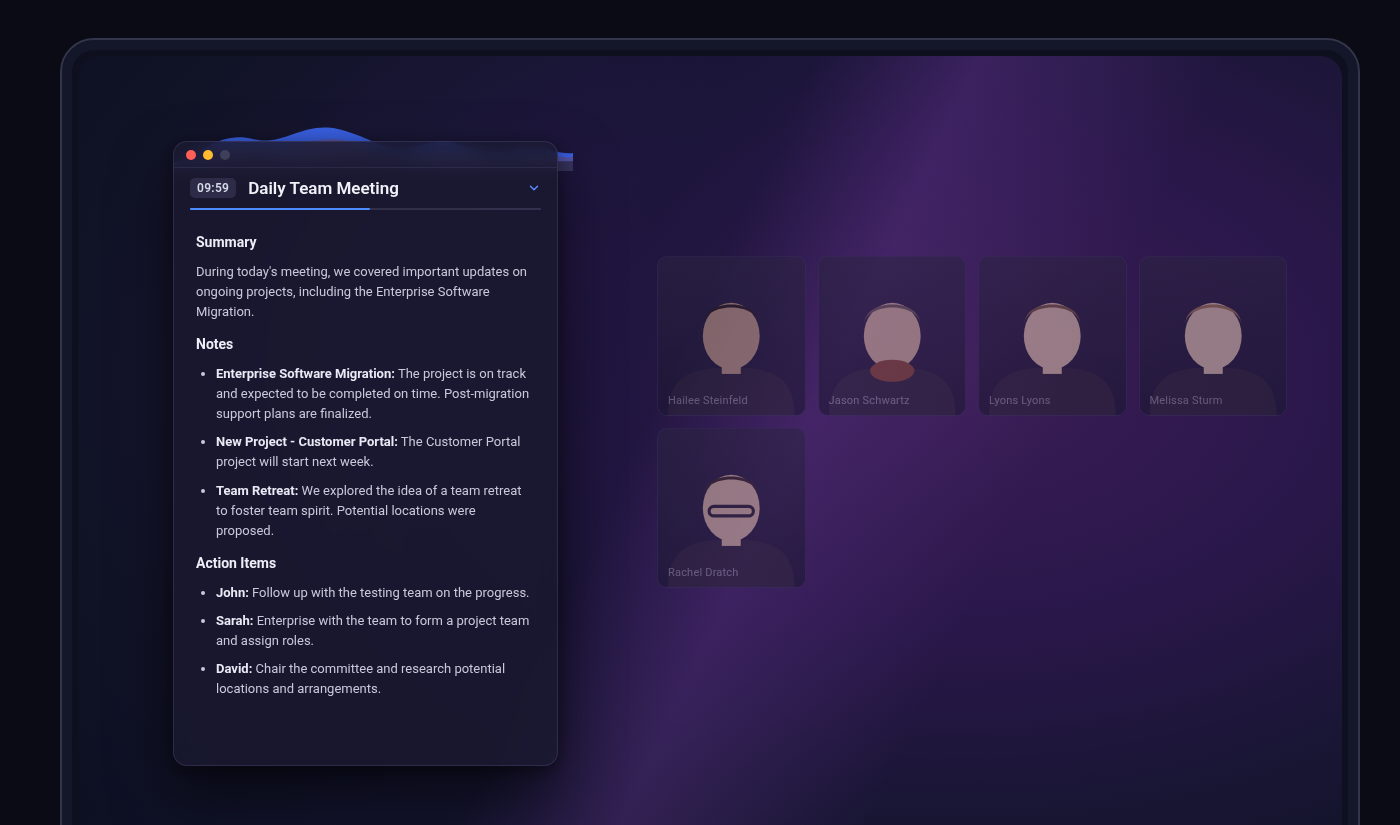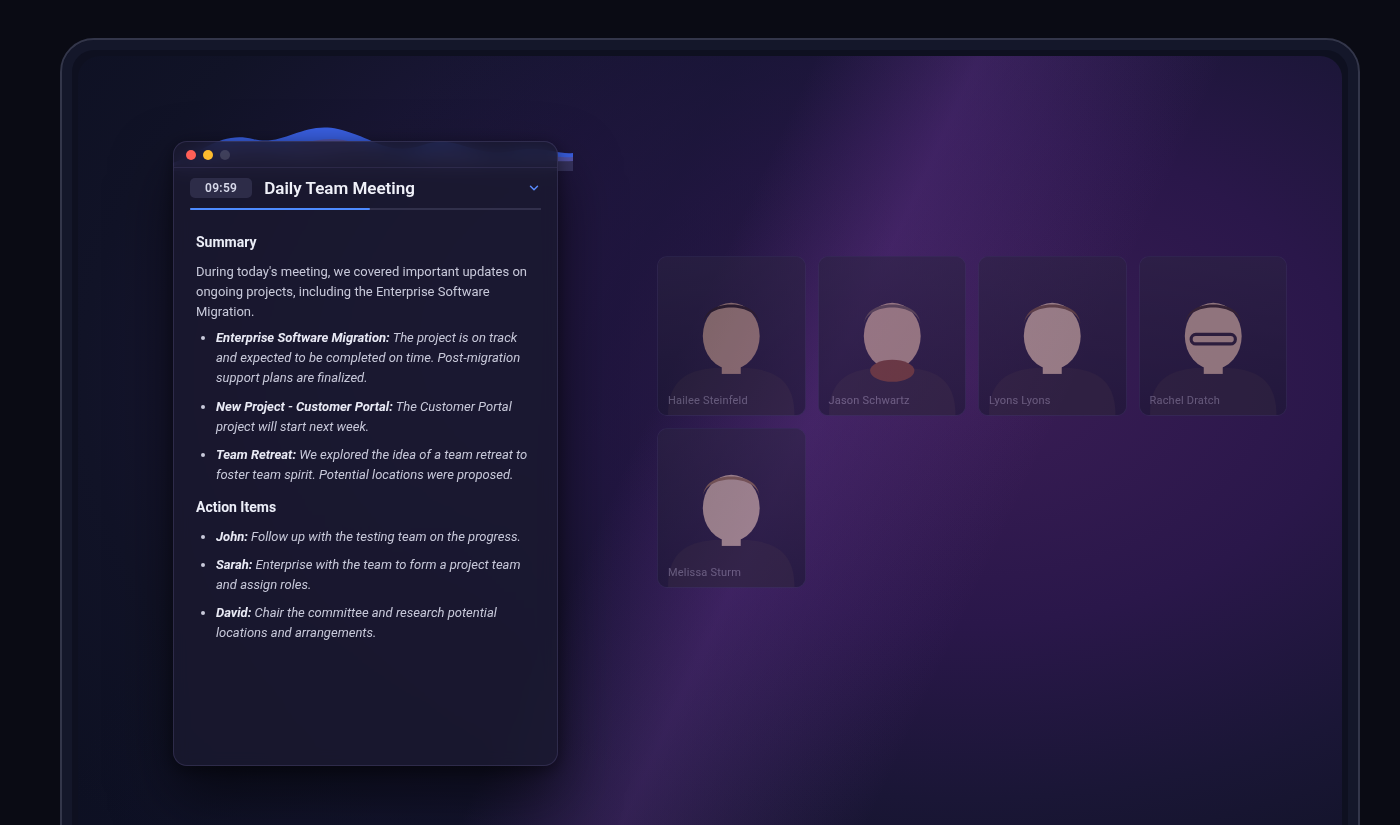--- a/index.html
+++ b/index.html
@@ -115,21 +115,21 @@
     align-items: center;
     padding: 10px 16px 0 16px;
     gap: 12px;
   }
   .time-pill {
     font-size: 12px;
     font-weight: 600;
     color: #d7d9ea;
     background: rgba(60,58,90,0.6);
     border-radius: 5px;
-    padding: 3px 15px;
+    padding: 3px 7px;
     letter-spacing: 0.3px;
   }
   .meeting-title {
     font-size: 17px;
     font-weight: 600;
     color: #f0f1f9;
     flex: 1;
   }
   .chev {
     color: #5a8bff;
@@ -167,21 +167,20 @@
     margin-bottom: 8px;
   }
   .sec-head:first-child { margin-top: 4px; }
   .summary-text { margin-bottom: 6px; }
   ul.notes-list {
     list-style: disc;
     padding-left: 20px;
   }
   ul.notes-list li {
     margin-bottom: 8px;
-    font-style: italic;
   }
   ul.notes-list li b {
     color: #e9eaf5;
     font-weight: 700;
   }
 </style>
 </head>
 <body>
 
 <div class="laptop-frame">
@@ -247,59 +246,59 @@
 
       <ellipse cx="50" cy="50" rx="18" ry="21" fill="#e6c8ae"></ellipse>
 
       <path d="M32,44 C32,28 68,28 68,44 C68,36 62,30 50,30 C38,30 32,36 32,44 Z" fill="#7b5a3f"></path>
 
     </svg>
     <span class="call-name">Lyons Lyons</span>
         </div>
         <div class="call-tile">
     <svg viewBox="0 0 100 100" preserveAspectRatio="xMidYMid slice">
+      <rect width="100" height="100" fill="url(#g5)"></rect>
+      <defs>
+        <linearGradient id="g5" x1="0" y1="0" x2="0" y2="1">
+          <stop offset="0" stop-color="#2c2442"></stop>
+          <stop offset="1" stop-color="#1a1730"></stop>
+        </linearGradient>
+      </defs>
+
+      <path d="M10,100 C10,72 30,70 50,70 C70,70 90,72 90,100 Z" fill="#2b2536"></path>
+
+      <rect x="44" y="62" width="12" height="12" fill="#e8cbb3"></rect>
+
+      <ellipse cx="50" cy="50" rx="18" ry="21" fill="#e8cbb3"></ellipse>
+
+      <path d="M32,44 C32,28 68,28 68,44 C68,36 62,30 50,30 C38,30 32,36 32,44 Z" fill="#a37b55"></path>
+
+    </svg>
+    <span class="call-name">Melissa Sturm</span>
+        </div>
+        <div class="call-tile">
+    <svg viewBox="0 0 100 100" preserveAspectRatio="xMidYMid slice">
       <rect width="100" height="100" fill="url(#g4)"></rect>
       <defs>
         <linearGradient id="g4" x1="0" y1="0" x2="0" y2="1">
           <stop offset="0" stop-color="#2c2442"></stop>
           <stop offset="1" stop-color="#1a1730"></stop>
         </linearGradient>
       </defs>
 
       <path d="M10,100 C10,72 30,70 50,70 C70,70 90,72 90,100 Z" fill="#2b2536"></path>
 
       <rect x="44" y="62" width="12" height="12" fill="#e0c0a5"></rect>
 
       <ellipse cx="50" cy="50" rx="18" ry="21" fill="#e0c0a5"></ellipse>
 
       <path d="M32,44 C32,28 68,28 68,44 C68,36 62,30 50,30 C38,30 32,36 32,44 Z" fill="#3a2a22"></path>
       <rect x="36" y="49" width="28" height="6" rx="3" fill="none" stroke="#2a2230" stroke-width="2"></rect>
     </svg>
     <span class="call-name">Rachel Dratch</span>
-        </div>
-        <div class="call-tile">
-    <svg viewBox="0 0 100 100" preserveAspectRatio="xMidYMid slice">
-      <rect width="100" height="100" fill="url(#g5)"></rect>
-      <defs>
-        <linearGradient id="g5" x1="0" y1="0" x2="0" y2="1">
-          <stop offset="0" stop-color="#2c2442"></stop>
-          <stop offset="1" stop-color="#1a1730"></stop>
-        </linearGradient>
-      </defs>
-
-      <path d="M10,100 C10,72 30,70 50,70 C70,70 90,72 90,100 Z" fill="#2b2536"></path>
-
-      <rect x="44" y="62" width="12" height="12" fill="#e8cbb3"></rect>
-
-      <ellipse cx="50" cy="50" rx="18" ry="21" fill="#e8cbb3"></ellipse>
-
-      <path d="M32,44 C32,28 68,28 68,44 C68,36 62,30 50,30 C38,30 32,36 32,44 Z" fill="#a37b55"></path>
-
-    </svg>
-    <span class="call-name">Melissa Sturm</span>
         </div>
       </div>
 
     <svg class="waveform" viewBox="0 0 400 60" preserveAspectRatio="none">
       <path d="M0,52 C30,40 50,20 80,28 C110,36 130,10 165,18 C200,26 215,46 250,34 C285,22 300,48 340,40 C370,34 385,44 400,42 L400,60 L0,60 Z" fill="#3f6cff" opacity="0.85"></path>
       <path d="M0,52 C30,44 55,30 90,36 C120,41 140,22 175,30 C205,37 225,50 258,42 C292,33 310,52 345,46 C372,41 388,48 400,46 L400,60 L0,60 Z" fill="#6a4a7a" opacity="0.55"></path>
       <path d="M0,55 C40,48 70,38 110,44 C150,50 170,36 210,42 C250,48 270,56 310,50 C350,44 375,52 400,50 L400,60 L0,60 Z" fill="#2f2b4c" opacity="0.8"></path>
     </svg>
 
     <div class="notes-window">
@@ -319,20 +318,21 @@
         </span>
       </div>
       <div class="tab-underline">
         <span class="active"></span>
       </div>
 
       <div class="notes-body">
         <div class="sec-head">Summary</div>
         <p class="summary-text">During today's meeting, we covered important updates on ongoing projects, including the Enterprise Software Migration.</p>
 
+        <div class="sec-head">Notes</div>
         <ul class="notes-list" id="notes-list">
             <li><b>Enterprise Software Migration:</b><span> The project is on track and expected to be completed on time. Post-migration support plans are finalized.</span></li>
             <li><b>New Project - Customer Portal:</b><span> The Customer Portal project will start next week.</span></li>
             <li><b>Team Retreat:</b><span> We explored the idea of a team retreat to foster team spirit. Potential locations were proposed.</span></li>
           </ul>
 
         <div class="sec-head">Action Items</div>
         <ul class="notes-list" id="action-list">
             <li><b>John:</b><span> Follow up with the testing team on the progress.</span></li>
             <li><b>Sarah:</b><span> Enterprise with the team to form a project team and assign roles.</span></li>

